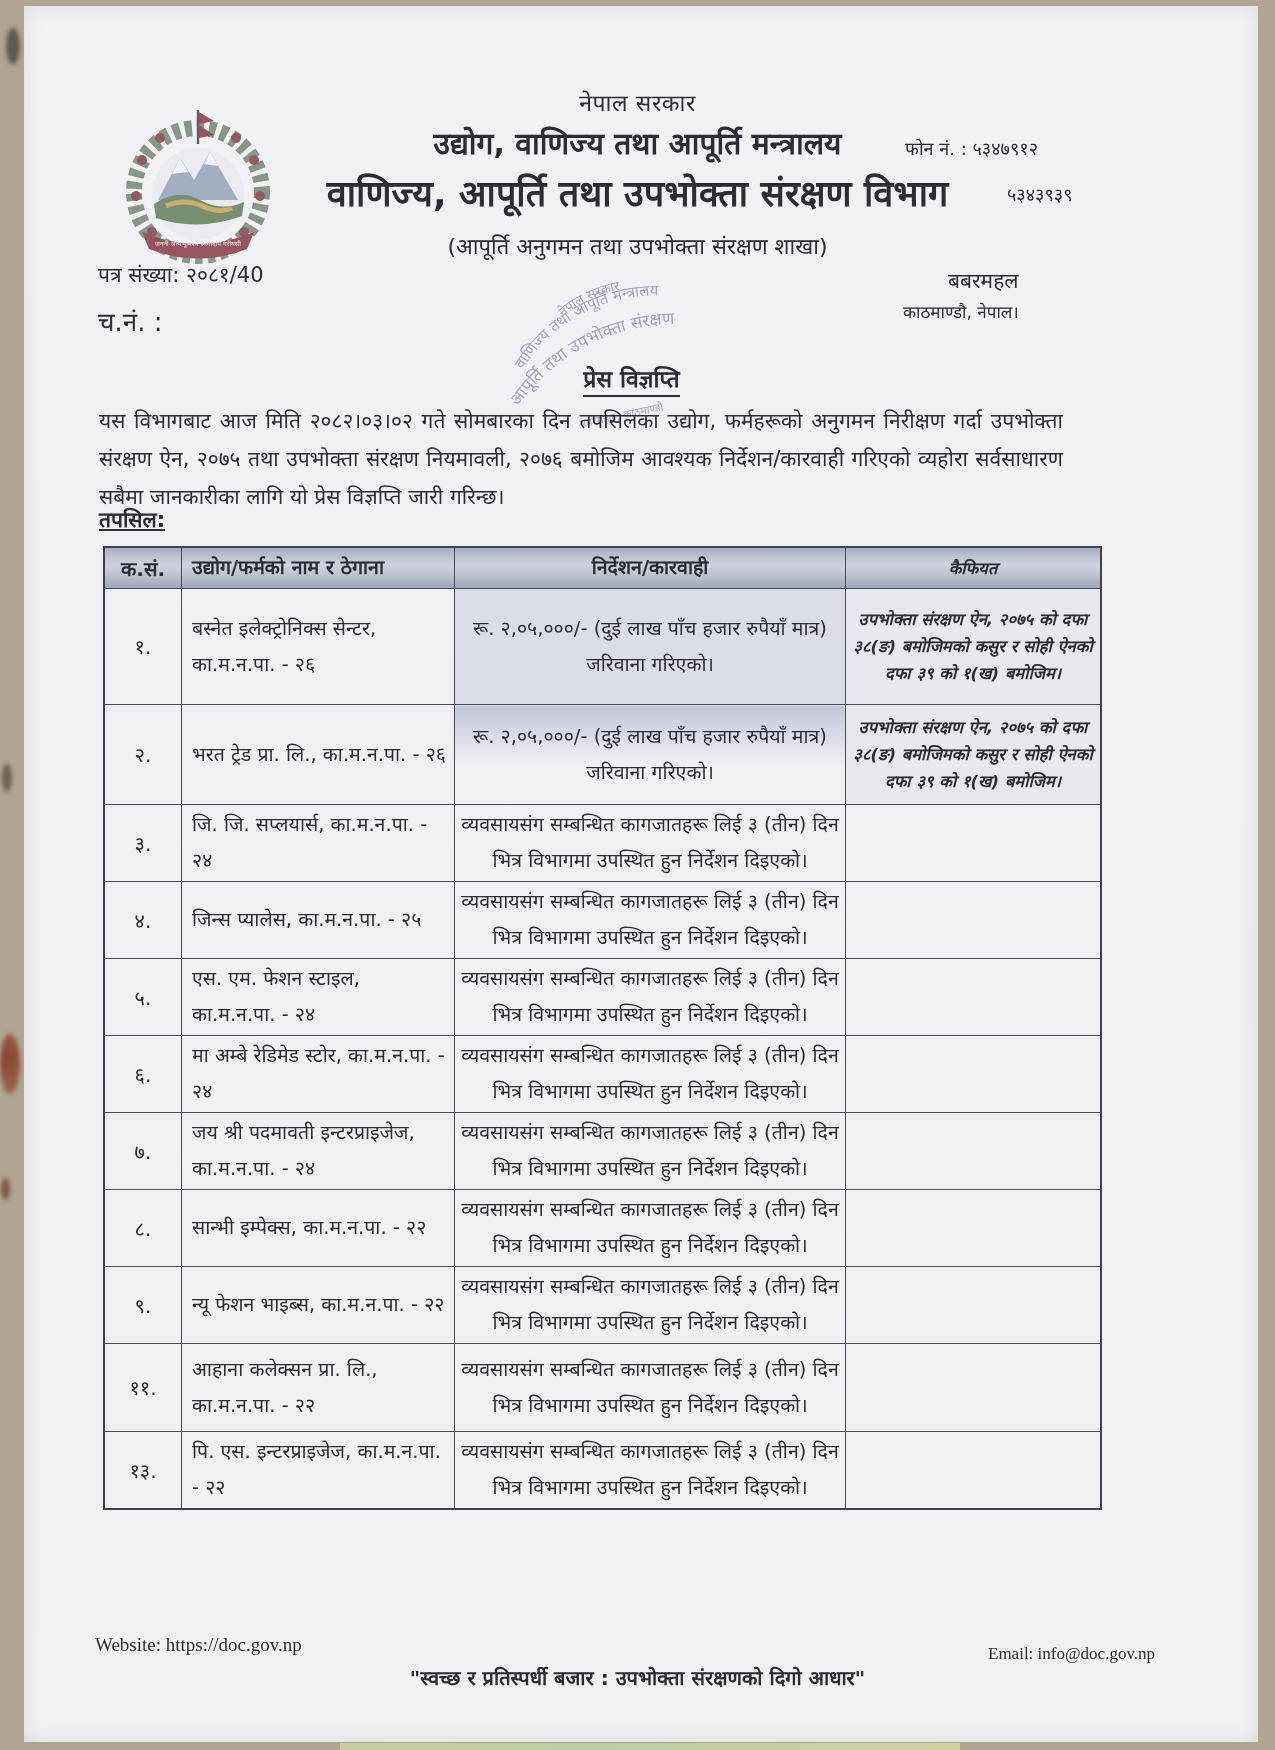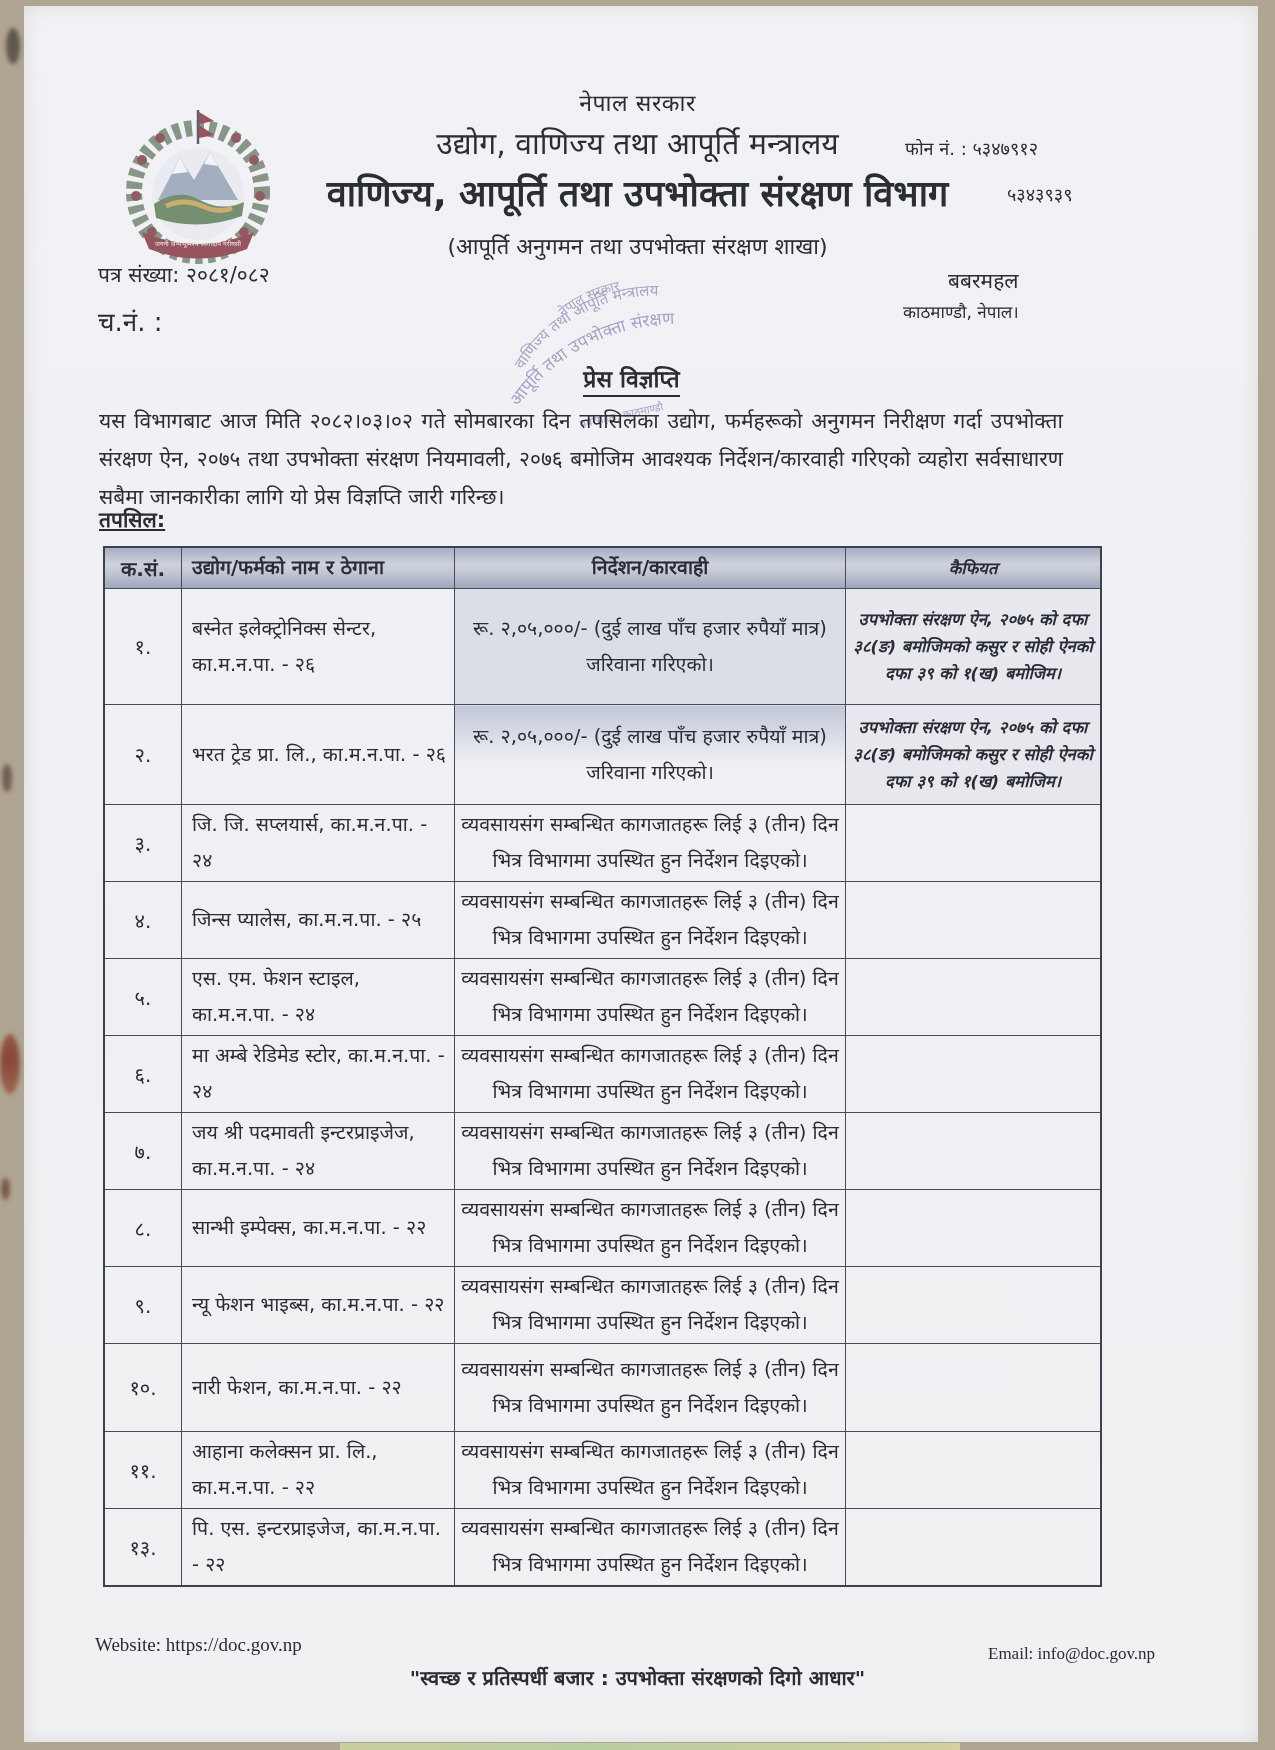--- a/index.html
+++ b/index.html
@@ -18,21 +18,21 @@
   .dev{font-family:"DejaVu Sans",sans-serif;}
   .latin{font-family:"Liberation Serif",serif;}
 
   
   .edge-spot{position:absolute;border-radius:50%;filter:blur(2px);}
   .bottom-strip{position:absolute;left:340px;top:1743px;width:620px;height:7px;
     background:linear-gradient(90deg,#ccd09f,#b9cf9f 40%,#d6d2a0);opacity:.95;}
 
   
   .gov-line{left:0;right:0;top:86px;text-align:center;font-size:23px;letter-spacing:.5px;}
-  .ministry-line{left:0;right:0;top:122px;text-align:center;font-size:30px;font-weight:normal;}
+  .ministry-line{left:0;right:0;top:122px;text-align:center;font-size:30px;font-weight:bold;}
   .dept-line{left:0;right:0;top:168px;text-align:center;font-size:36px;font-weight:bold;}
   .branch-line{left:0;right:0;top:230px;text-align:center;font-size:22px;}
   .phone1{left:905px;top:136px;font-size:18px;}
   .phone2{left:1007px;top:182px;font-size:18px;}
   .refno{left:98px;top:260px;font-size:21px;}
   .chno{left:98px;top:303px;font-size:26px;}
   .addr1{left:948px;top:266px;font-size:21px;}
   .addr2{left:903px;top:300px;font-size:17px;}
 
   .press-title{left:0;right:12px;top:362px;text-align:center;font-size:23px;font-weight:bold;}
@@ -128,21 +128,21 @@
     <text x="150" y="196" font-size="11" text-anchor="middle">बबरमहल, काठमाण्डौ</text>
   </g>
 </svg>
 
 <div class="abs dev gov-line">नेपाल सरकार</div>
 <div class="abs dev ministry-line">उद्योग, वाणिज्य तथा आपूर्ति मन्त्रालय</div>
 <div class="abs dev dept-line">वाणिज्य, आपूर्ति तथा उपभोक्ता संरक्षण विभाग</div>
 <div class="abs dev branch-line">(आपूर्ति अनुगमन तथा उपभोक्ता संरक्षण शाखा)</div>
 <div class="abs dev phone1">फोन नं. : ५३४७९१२</div>
 <div class="abs dev phone2">५३४३९३९</div>
-<div class="abs dev refno">पत्र संख्या: २०८१/०८२</div>
+<div class="abs dev refno">पत्र संख्या: २०८१/40</div>
 <div class="abs dev chno">च.नं. :</div>
 <div class="abs dev addr1">बबरमहल</div>
 <div class="abs dev addr2">काठमाण्डौ, नेपाल।</div>
 
 <div class="abs dev press-title"><span>प्रेस विज्ञप्ति</span></div>
 <div class="abs dev body-par">यस विभागबाट आज मिति २०८२।०३।०२ गते सोमबारका दिन तपसिलका उद्योग, फर्महरूको अनुगमन निरीक्षण गर्दा उपभोक्ता संरक्षण ऐन, २०७५ तथा उपभोक्ता संरक्षण नियमावली, २०७६ बमोजिम आवश्यक निर्देशन/कारवाही गरिएको व्यहोरा सर्वसाधारण सबैमा जानकारीका लागि यो प्रेस विज्ञप्ति जारी गरिन्छ।</div>
 <div class="abs dev schedule-label">तपसिल:</div>
 
 <table id="schedule">
   <thead>
@@ -202,26 +202,20 @@
     <td class="c-action">व्यवसायसंग सम्बन्धित कागजातहरू लिई ३ (तीन) दिन भित्र विभागमा उपस्थित हुन निर्देशन दिइएको।</td>
     <td class="c-remark"></td>
   </tr>
       <tr>
     <td class="c-sn">९.</td>
     <td class="c-name">न्यू फेशन भाइब्स, का.म.न.पा. - २२</td>
     <td class="c-action">व्यवसायसंग सम्बन्धित कागजातहरू लिई ३ (तीन) दिन भित्र विभागमा उपस्थित हुन निर्देशन दिइएको।</td>
     <td class="c-remark"></td>
   </tr>
       <tr>
-    <td class="c-sn">१०.</td>
-    <td class="c-name">नारी फेशन, का.म.न.पा. - २२</td>
-    <td class="c-action">व्यवसायसंग सम्बन्धित कागजातहरू लिई ३ (तीन) दिन भित्र विभागमा उपस्थित हुन निर्देशन दिइएको।</td>
-    <td class="c-remark"></td>
-  </tr>
-      <tr>
     <td class="c-sn">११.</td>
     <td class="c-name">आहाना कलेक्सन प्रा. लि., का.म.न.पा. - २२</td>
     <td class="c-action">व्यवसायसंग सम्बन्धित कागजातहरू लिई ३ (तीन) दिन भित्र विभागमा उपस्थित हुन निर्देशन दिइएको।</td>
     <td class="c-remark"></td>
   </tr>
       <tr>
     <td class="c-sn">१३.</td>
     <td class="c-name">पि. एस. इन्टरप्राइजेज, का.म.न.पा. - २२</td>
     <td class="c-action">व्यवसायसंग सम्बन्धित कागजातहरू लिई ३ (तीन) दिन भित्र विभागमा उपस्थित हुन निर्देशन दिइएको।</td>
     <td class="c-remark"></td>

